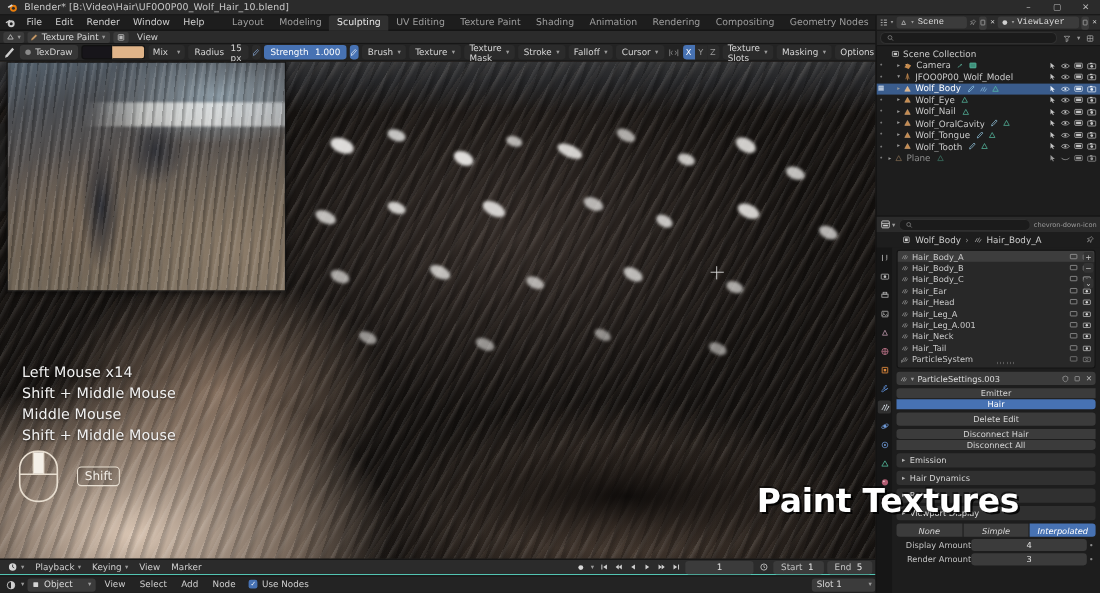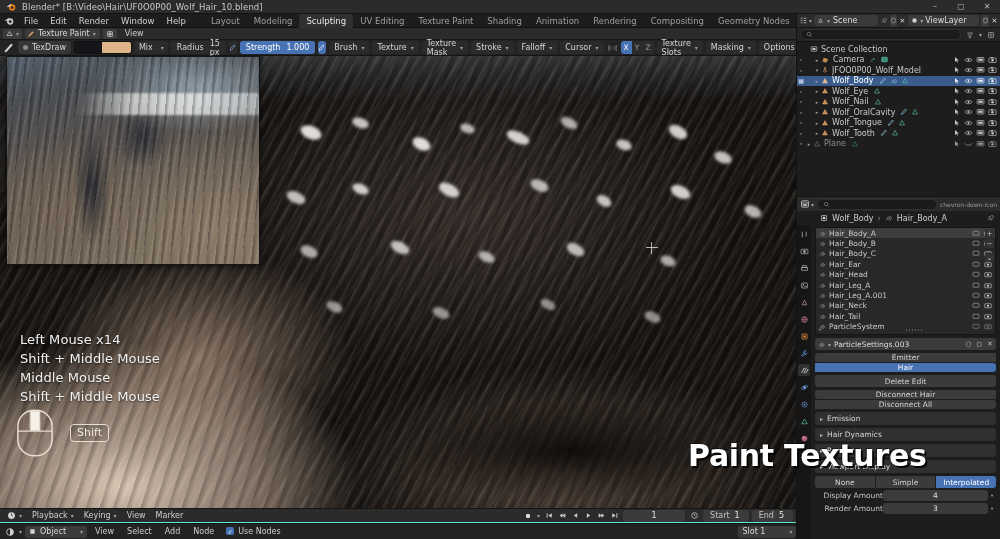--- a/index.html
+++ b/index.html
@@ -278,20 +278,21 @@
     font-size:7px;color:#b4b4b4; }
 
   
   .outliner {
     position:absolute; left:796px; top:14px; width:204px; height:182px;
     background:#1d1d1d; border-left:1px solid #121212;
   }
   .ol-header {
     height:14px; background:#2b2b2b; display:flex; align-items:center; gap:2px; padding:0 2px;
     border-bottom:1px solid #151515;
+    font-family:Liberation Mono, monospace;
   }
   .ol-scene {
     display:flex; align-items:center; background:#3b3b3b; border-radius:3px; height:11px;
     padding:0 3px; gap:3px; font-size:8px; color:#dcdcdc;
   }
   .ol-subheader {
     height:14px; background:#252525; display:flex; align-items:center; gap:3px; padding:0 3px;
     border-bottom:1px solid #151515;
   }
   .ol-search {
@@ -376,21 +377,21 @@
     display:flex; align-items:center; justify-content:center; font-size:7.5px; color:#d4d4d4;
   }
   .panel-hdr {
     margin-top:3px; height:13px; background:#303030; border-radius:3px;
     display:flex; align-items:center; gap:4px; padding:0 5px; font-size:7.5px; color:#d6d6d6;
   }
   .panel-hdr .tri { font-size:6px; color:#b0b0b0; }
   .seg3 { display:flex; margin-top:3px; gap:1px; }
   .seg3 > div {
     flex:1; height:12px; background:#3b3b3b; display:flex; align-items:center;
-    justify-content:center; font-size:7.5px; color:#d4d4d4;
+    justify-content:center; font-size:7.5px; color:#d4d4d4;font-style:italic;
   }
   .seg3 > div:first-child { border-radius:3px 0 0 3px; }
   .seg3 > div:last-child { border-radius:0 3px 3px 0; }
   .seg3 > div.on { background:#4772b3; color:#fff; }
   .prop-row { display:flex; align-items:center; margin-top:2px; gap:0; }
   .prop-row .lbl { width:68px; text-align:right; font-size:7.5px; color:#c2c2c2; }
   .prop-row .val {
     flex:1; height:11px; background:#3b3b3b; border-radius:3px; display:flex;
     align-items:center; justify-content:center; font-size:7.5px; color:#e2e2e2;
   }

